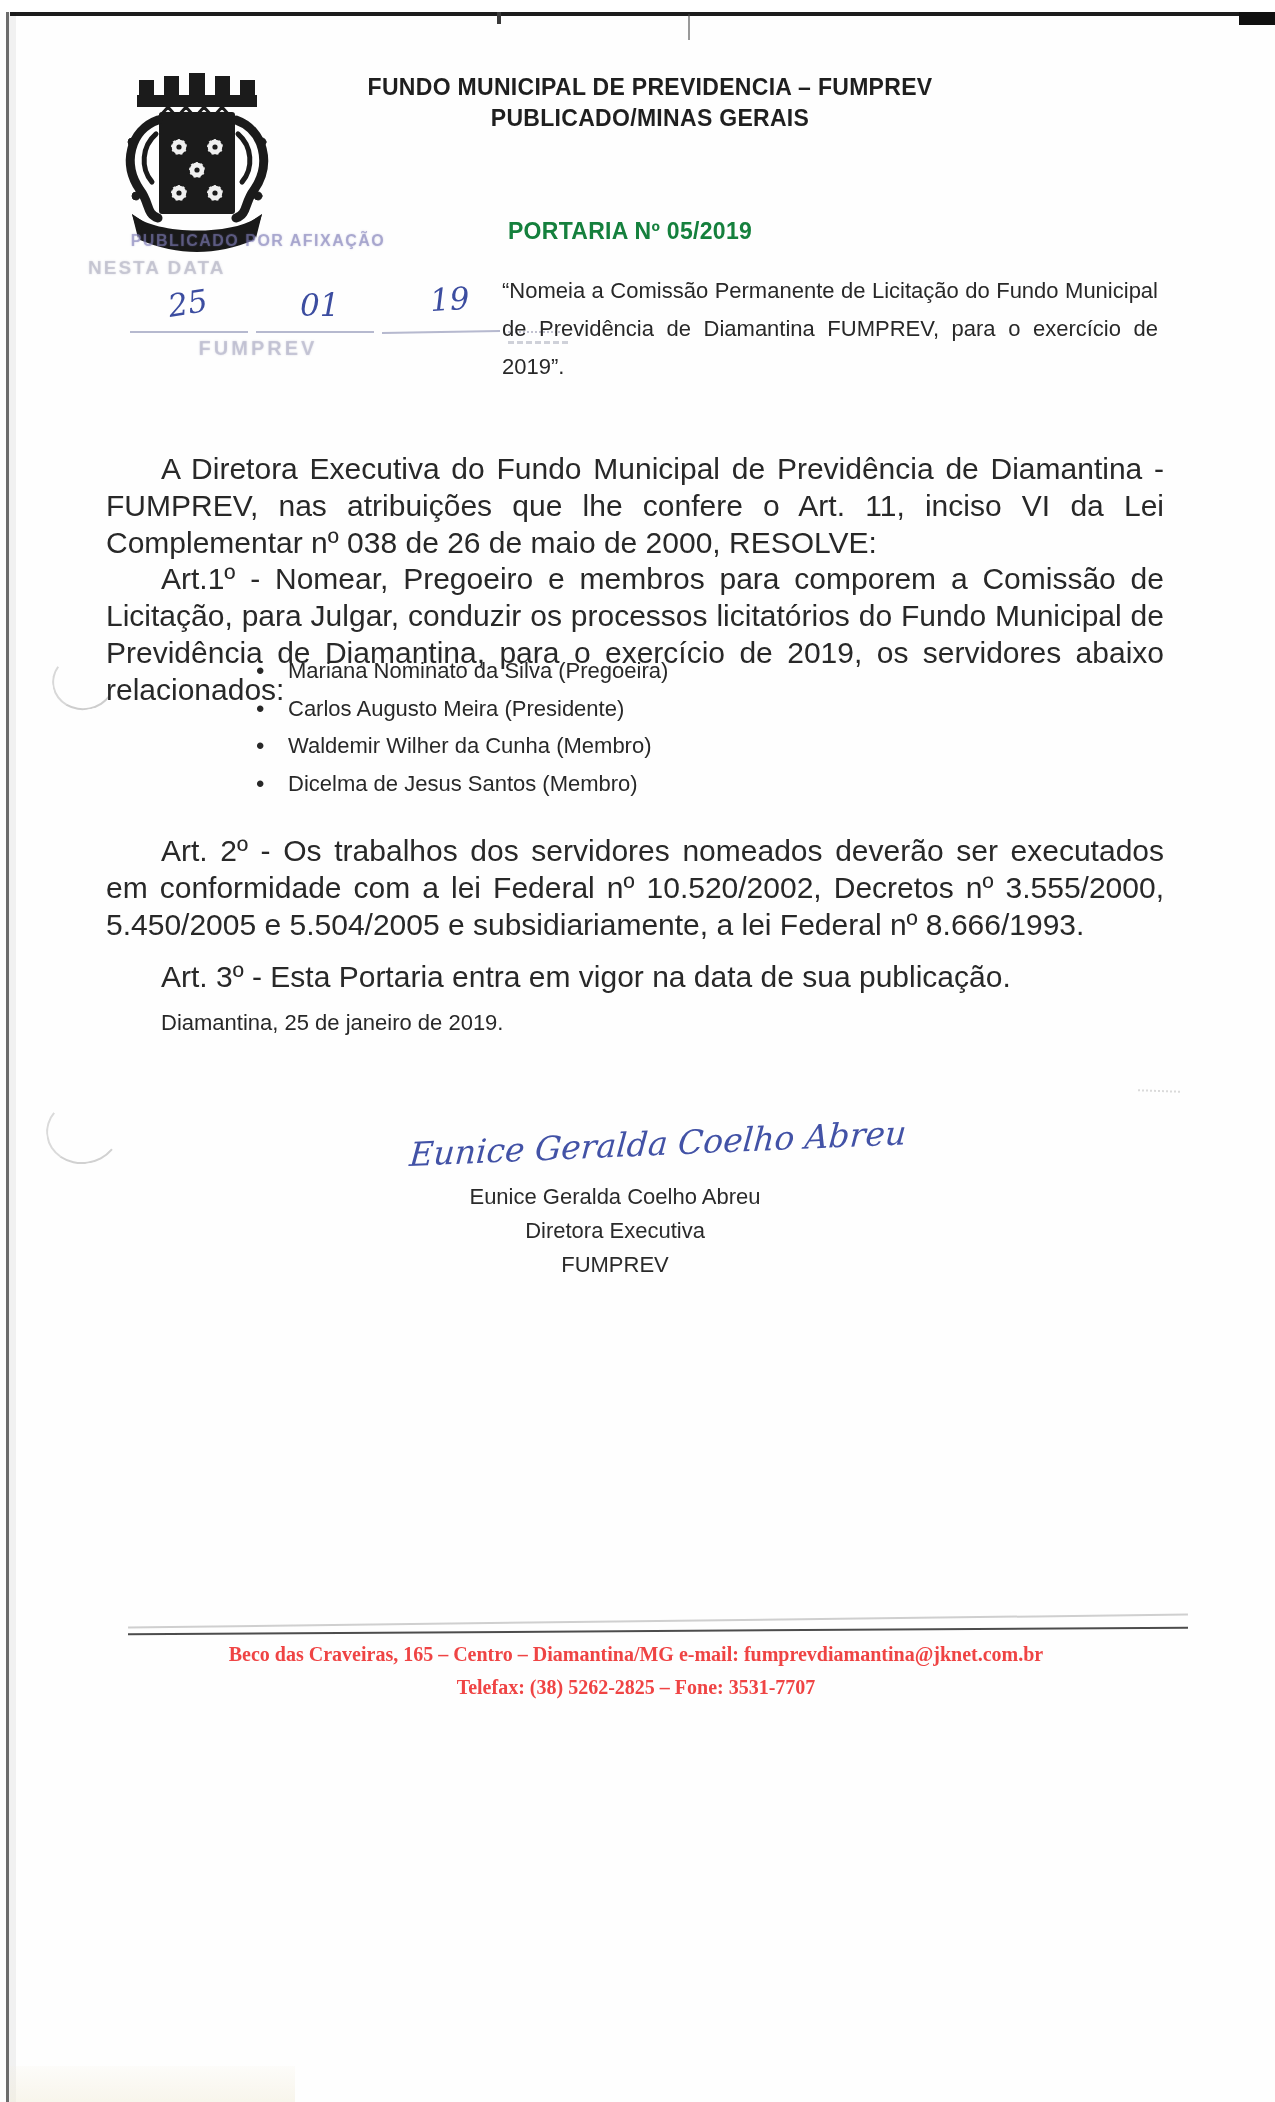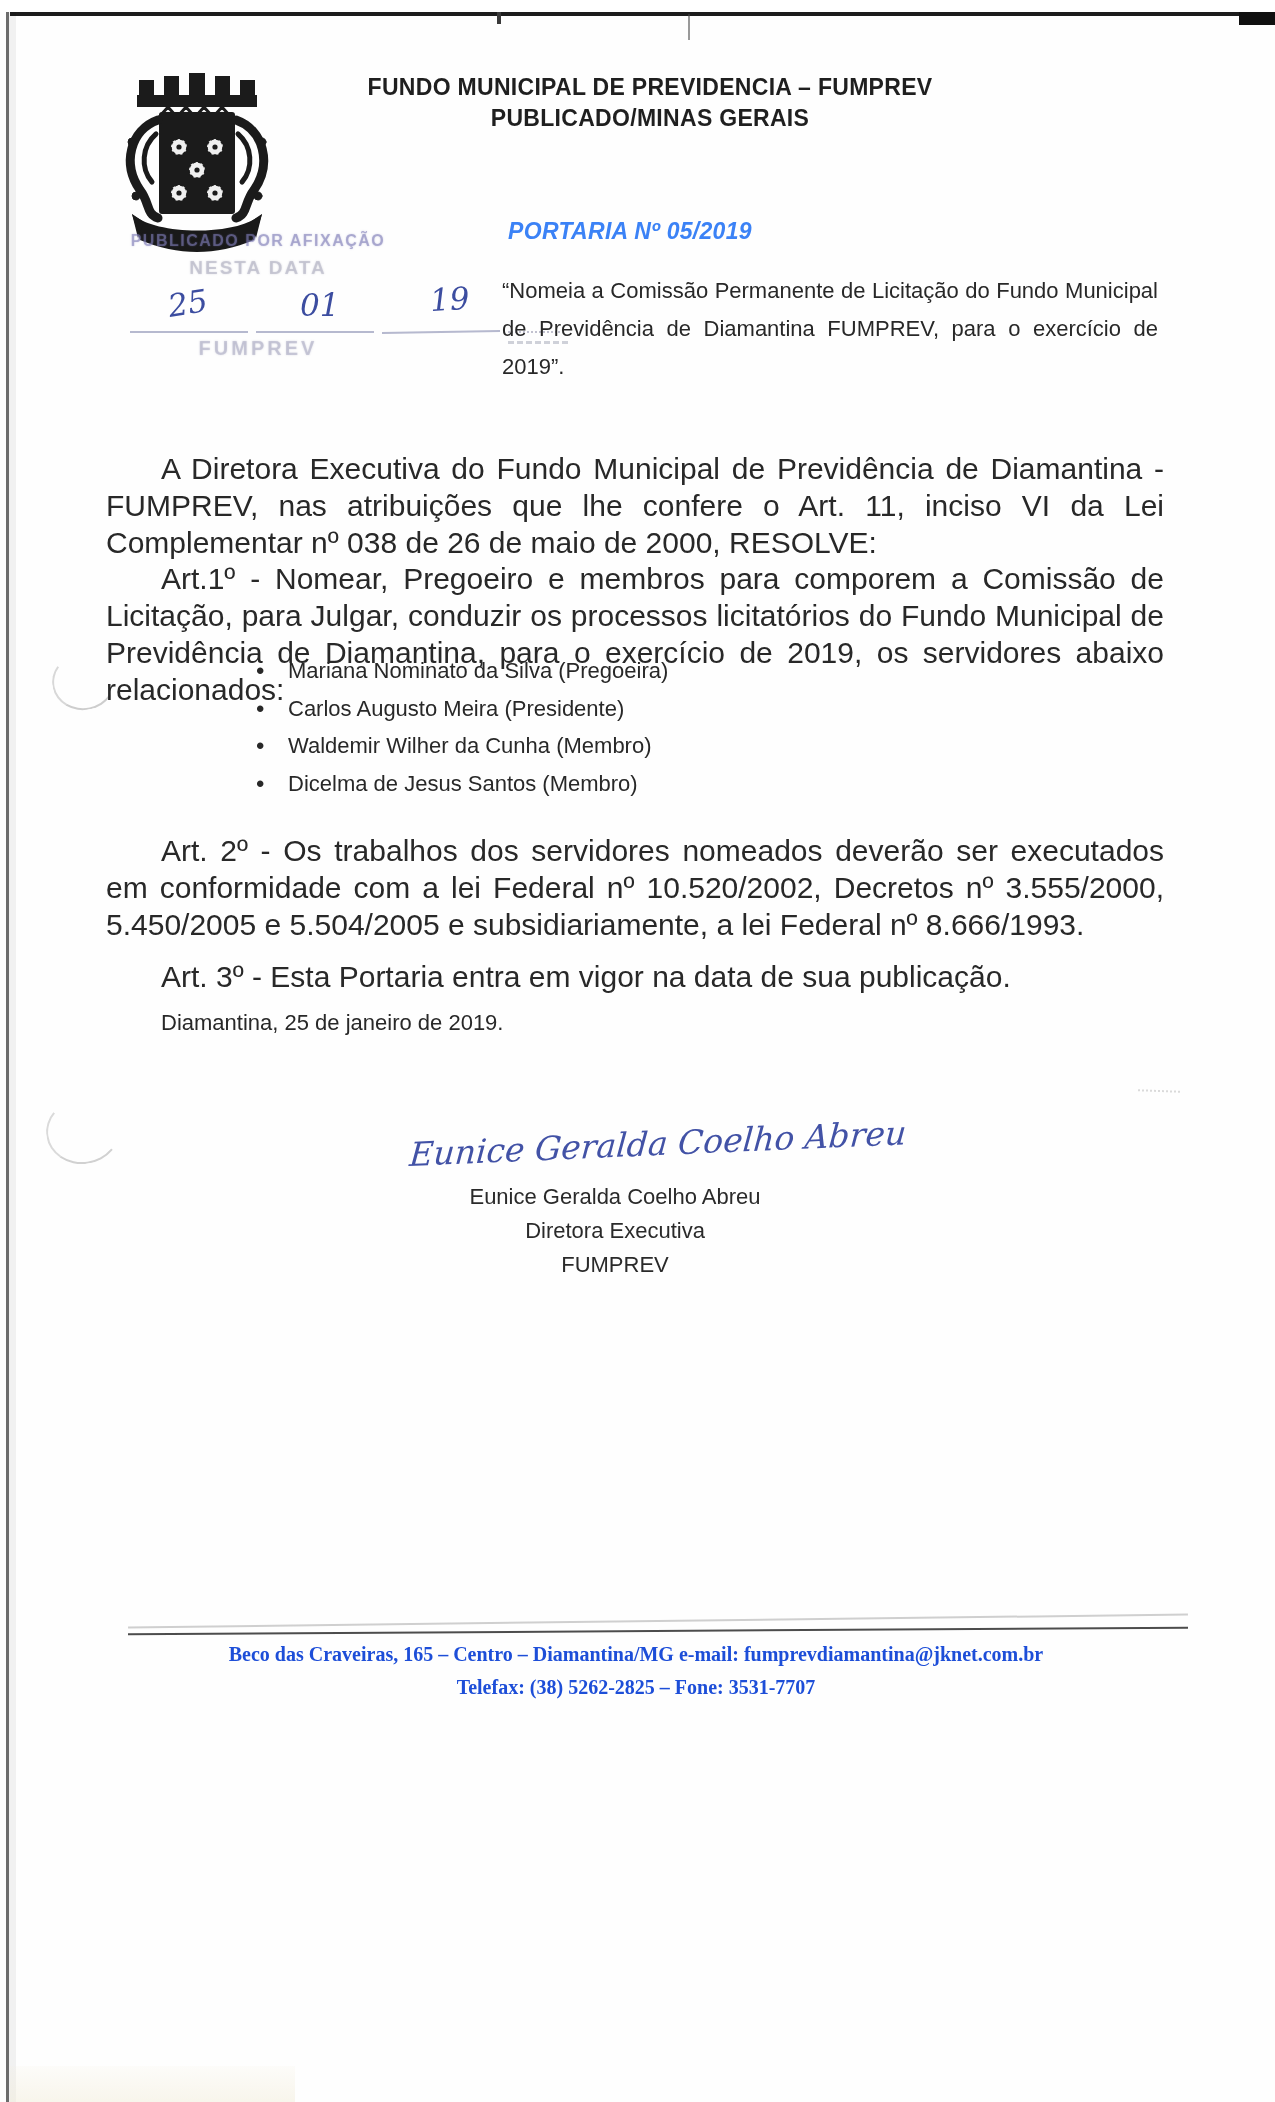--- a/index.html
+++ b/index.html
@@ -21,39 +21,39 @@
   .faint-dash{position:absolute;left:1138px;top:1078px;width:42px;border-bottom:2px dotted #cccccc;transform:rotate(2deg);opacity:.7;}
   .bottom-cream{position:absolute;left:10px;bottom:0;width:285px;height:48px;background:linear-gradient(180deg,rgba(244,239,223,.15),rgba(241,235,215,.6));}
   
   #logo{position:absolute;left:112px;top:56px;}
   #org-header{position:absolute;left:240px;top:60px;width:820px;text-align:center;
     font-weight:bold;font-size:23px;line-height:31px;color:#1f1f1f;letter-spacing:.3px;}
   
   #stamp{position:absolute;left:88px;top:220px;width:480px;}
   .stamp-l1{width:340px;text-align:center;font-weight:bold;font-size:16px;letter-spacing:1.5px;
     color:rgba(126,123,182,.55);text-shadow:0 0 2px rgba(126,123,182,.35);}
-  .stamp-l2{width:340px;text-align:center;font-weight:bold;font-size:19px;letter-spacing:2px;
+  .stamp-l2{width:340px;text-align:left;font-weight:bold;font-size:19px;letter-spacing:2px;
     color:rgba(140,140,165,.33);text-shadow:0 0 2px rgba(140,140,165,.3);margin-top:7px;}
   .hand-row{position:relative;height:66px;}
   .hand-num{position:absolute;font-family:"DejaVu Serif",serif;font-style:italic;font-size:31px;
     color:#3c4da0;}
   .hand-day{left:80px;top:6px;transform:rotate(-9deg);}
   .hand-month{left:212px;top:8px;}
   .hand-year{left:342px;top:2px;transform:rotate(-4deg);}
   .hand-line{position:absolute;top:52px;border-bottom:2px solid rgba(110,115,160,.5);}
   .hl1{left:42px;width:118px;}
   .hl2{left:168px;width:118px;}
   .hl3{left:294px;width:118px;transform:rotate(-1deg);}
   .hl4{left:420px;width:52px;border-bottom:2px dotted rgba(120,120,150,.45);}
   .stamp-l3{position:relative;width:340px;text-align:center;font-weight:bold;font-size:20px;letter-spacing:3px;
     color:rgba(135,135,168,.32);text-shadow:0 0 2px rgba(135,135,168,.3);margin-top:-8px;}
   .stamp-dashes{position:absolute;left:420px;top:4px;width:60px;border-bottom:3px dashed rgba(120,125,150,.35);}
   
   #doc-title{position:absolute;left:380px;top:206px;width:500px;text-align:center;
-    font-weight:bold;font-size:23px;color:#3b82f6;letter-spacing:.3px;font-style:italic;}
+    font-weight:bold;font-size:23px;color:#15803d;letter-spacing:.3px;}
   #summary-quote{position:absolute;left:502px;top:260px;width:656px;
     font-size:22px;line-height:38px;text-align:justify;}
   
   .para{position:absolute;left:106px;width:1058px;font-size:30px;line-height:37px;text-align:justify;}
   .indent{text-indent:55px;}
   .b{font-weight:normal;}
   #preamble{top:408px;}
   #art1{top:518px;}
   #members{position:absolute;left:222px;top:640px;margin:0;padding:0;list-style:none;
     font-size:22px;line-height:37.5px;}
@@ -65,21 +65,21 @@
   
   #sig-script{position:absolute;left:408px;top:1112px;width:500px;text-align:center;
     font-family:"DejaVu Serif",serif;font-style:italic;font-size:33px;color:#4252a6;
     transform:rotate(-2.5deg) skewX(-7deg);letter-spacing:0;white-space:nowrap;}
   #sig-block{position:absolute;left:365px;top:1168px;width:500px;text-align:center;
     font-size:22px;line-height:34px;color:#2a2a2a;}
   
   .footer-rule-light{position:absolute;left:128px;top:1608px;width:1060px;border-top:2px solid #cfcfcf;transform:rotate(-.7deg);}
   .footer-rule{position:absolute;left:128px;top:1618px;width:1060px;border-top:2px solid #4c4c4c;transform:rotate(-.35deg);}
   #footer-text{position:absolute;left:106px;top:1626px;width:1060px;text-align:center;
-    font-family:"Liberation Serif",serif;font-weight:bold;font-size:20px;line-height:33px;color:#1d4ed8;}
+    font-family:"Liberation Serif",serif;font-weight:bold;font-size:20px;line-height:33px;color:#ef4444;}
 </style>
 </head>
 <body>
 
 <div id="page">
 
   <div class="scan-top"></div>
   <div class="scan-top-corner"></div>
   <div class="scan-tick1"></div>
   <div class="scan-tick2"></div>

